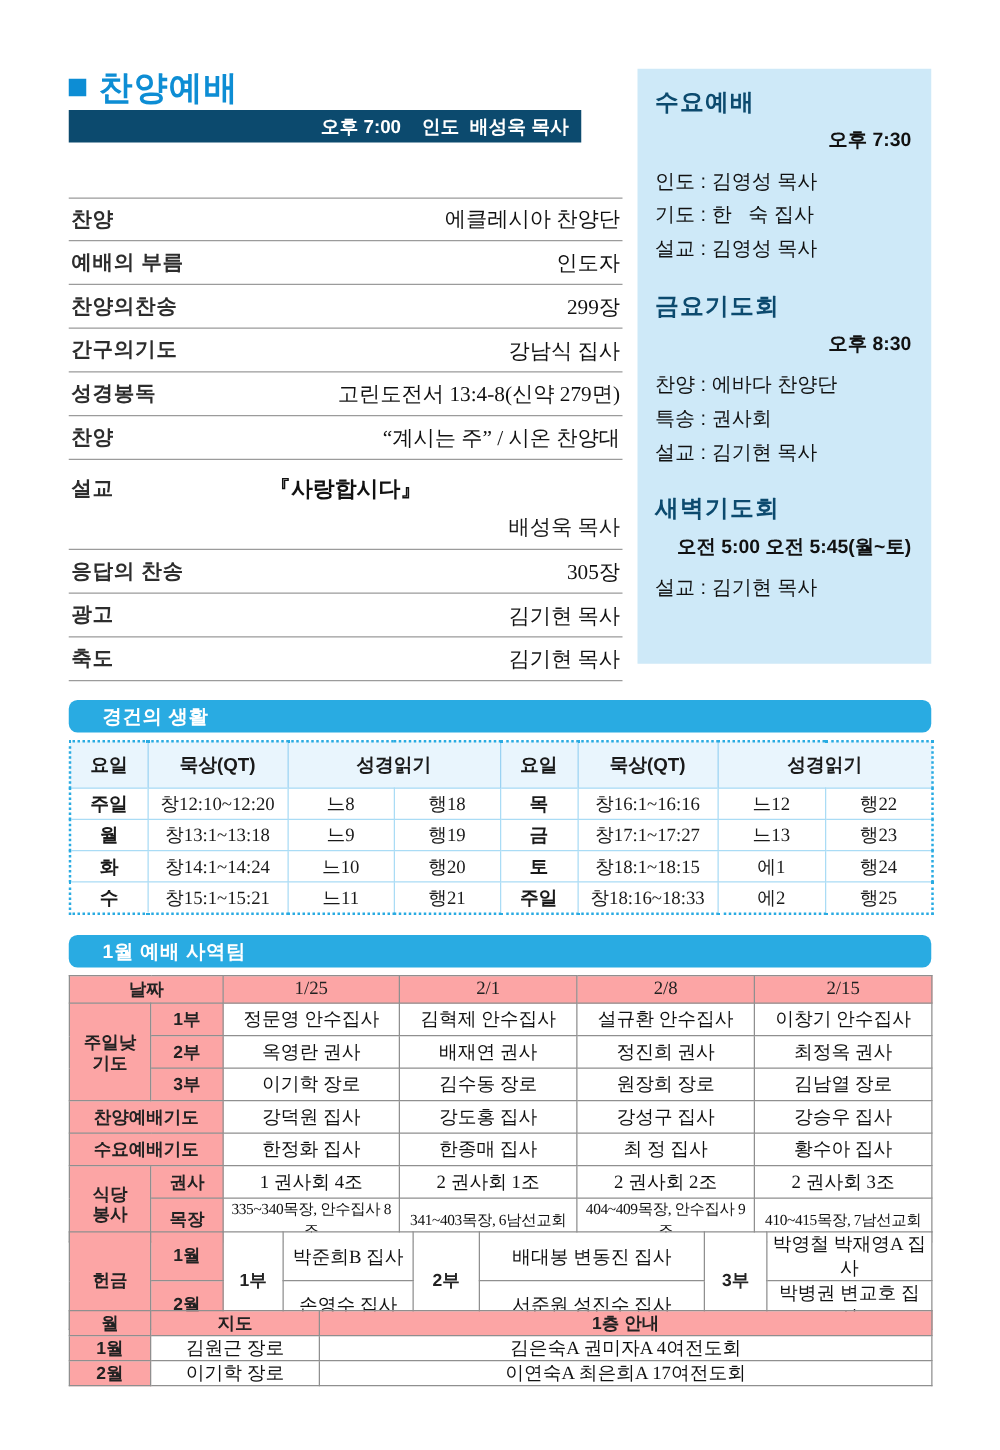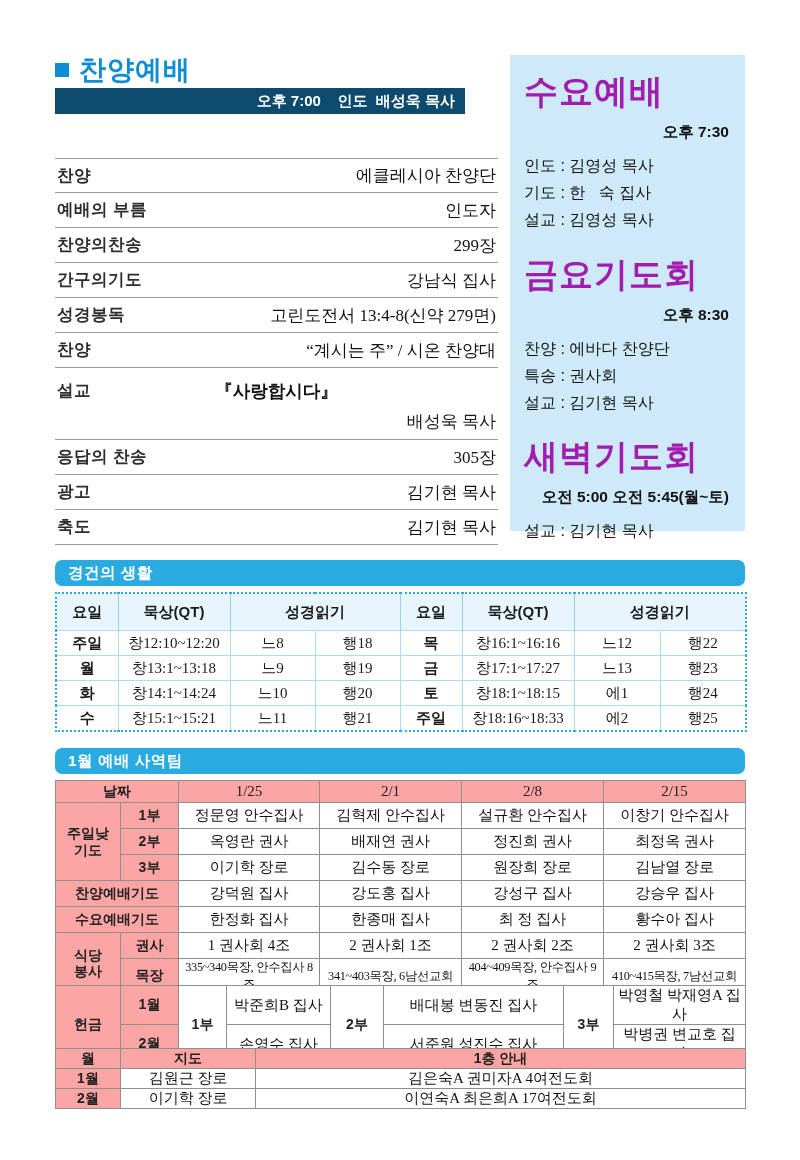--- a/index.html
+++ b/index.html
@@ -22,30 +22,30 @@
   .plabel{font-weight:bold;font-size:16.5px;color:#2d2d2d;flex:none;letter-spacing:.5px;}
   .pvalue{font-family:"Liberation Serif",serif;font-size:17px;text-align:right;color:#111;}
   .sermon{display:block;min-height:70px;padding:8px 2px 6px 2px;}
   .sermon-top{position:relative;min-height:30px;display:flex;align-items:center;}
   .sermon-title{position:absolute;left:0;right:0;text-align:center;font-weight:bold;font-size:17.5px;color:#111;}
   .sermon-bottom{text-align:right;font-family:"Liberation Serif",serif;font-size:17px;margin-top:4px;}
 
   
   #sidebar{position:absolute;left:510px;top:55px;width:235px;height:476px;background:#cee9f8;
       box-sizing:border-box;padding:8px 14px 10px 14px;}
-  .sb-title{font-size:34px;font-weight:bold;color:#a21caf;margin-top:18px;letter-spacing:1px;}
+  .sb-title{font-size:19px;font-weight:bold;color:#0c4a6e;margin-top:18px;letter-spacing:1px;}
   .sb-title.first{margin-top:6px;}
   .sb-time{text-align:right;font-weight:bold;font-size:15.5px;margin:7px 2px 9px 0;white-space:pre;color:#111;}
   .sb-line{font-size:16px;line-height:1.7;white-space:pre;color:#111;}
   .sb-label{font-weight:normal;}
 
   
   .bar{position:absolute;left:55px;width:690px;height:26px;background:#29abe2;border-radius:7px;
        color:#fff;font-weight:bold;font-size:15.5px;display:flex;align-items:center;
-       padding-left:13px;box-sizing:border-box;letter-spacing:.5px;}
+       padding-left:27px;box-sizing:border-box;letter-spacing:.5px;}
   #devotion-bar{top:560px;}
   #team-bar{top:748px;}
 
   
   #devotion-table{position:absolute;left:55px;top:592px;width:690px;border-collapse:collapse;
       table-layout:fixed;border:2px dotted #29abe2;}
   #devotion-table th{border:1px solid #9ad2f2;border-bottom:1px dotted #29abe2;background:#e9f5fd;
       height:36px;font-size:15px;font-weight:bold;text-align:center;padding:0;}
   #devotion-table td{border:1px solid #aadcf5;height:24px;text-align:center;
       font-family:"Liberation Serif",serif;font-size:15px;padding:0;}

